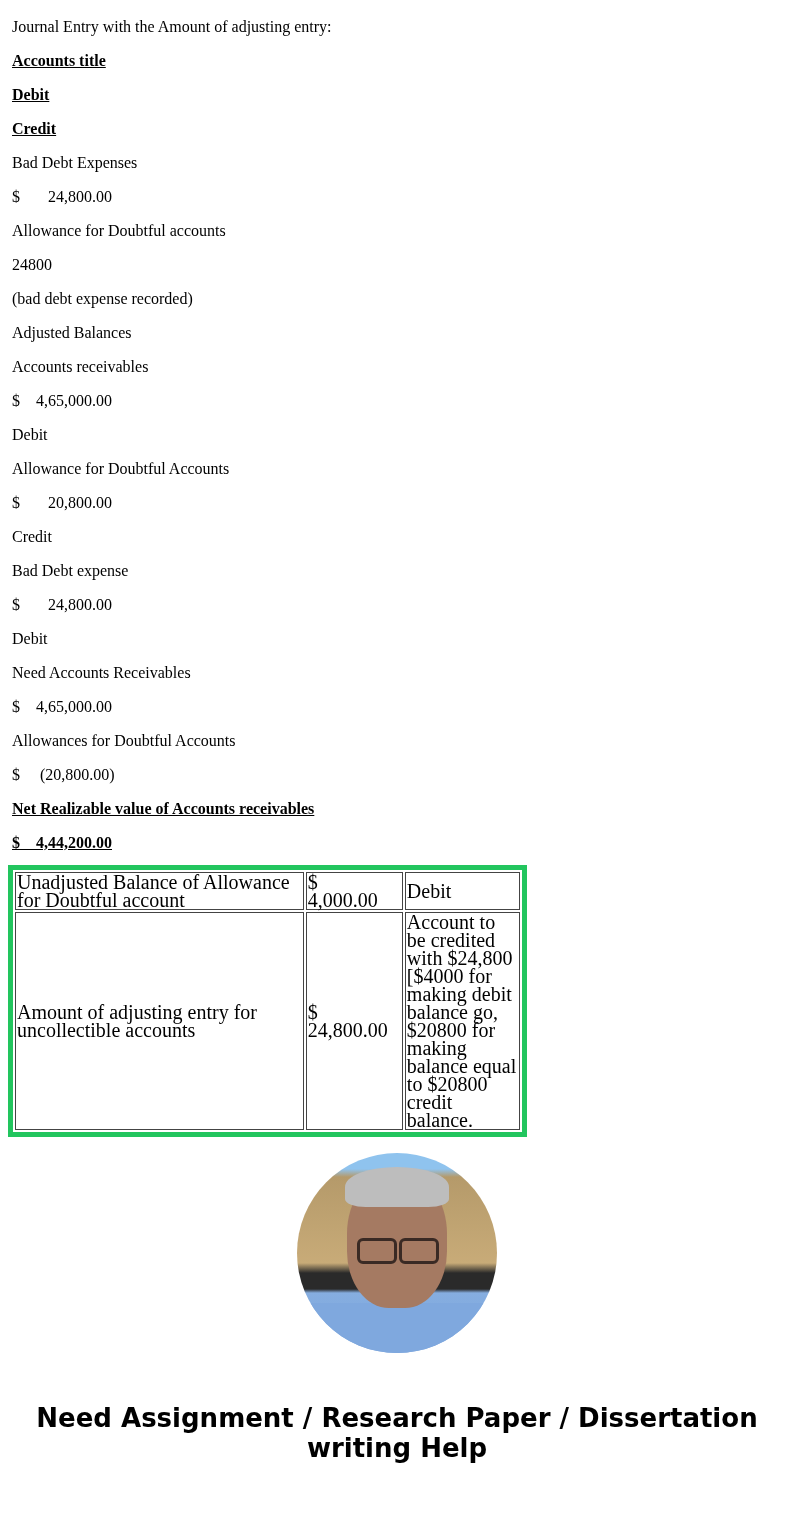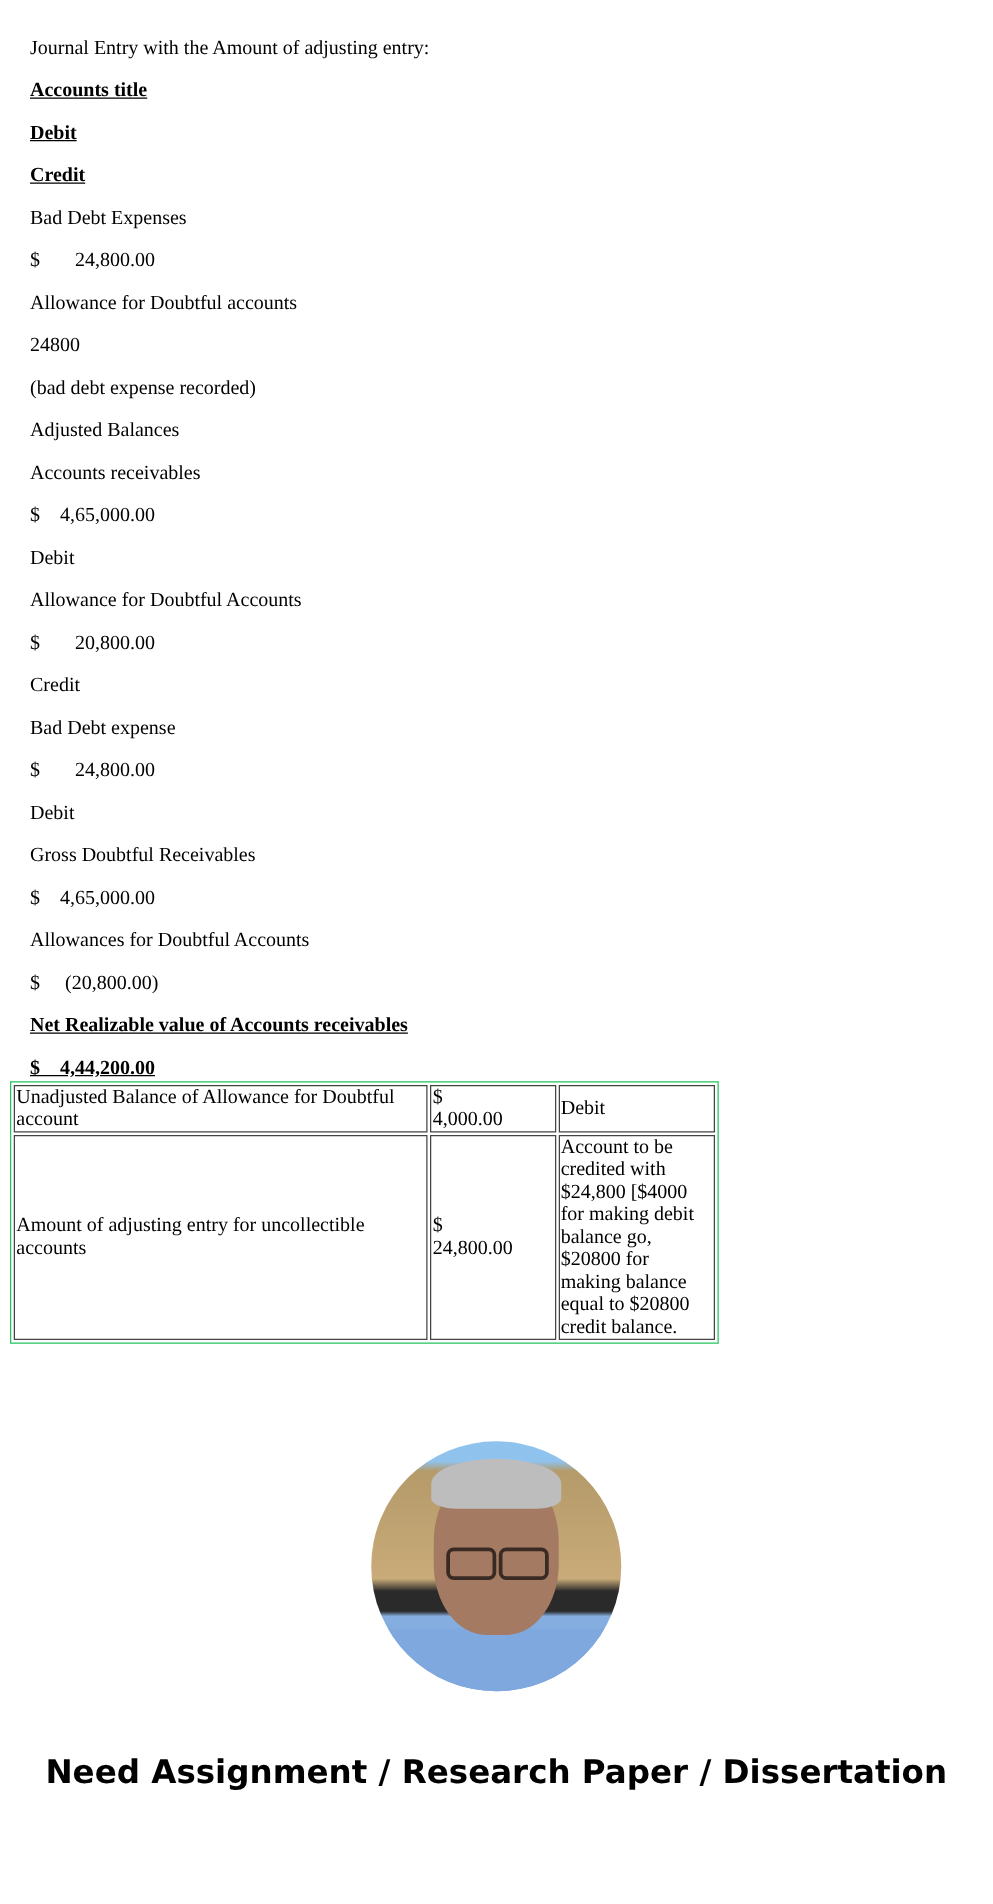--- a/index.html
+++ b/index.html
@@ -1,19 +1,19 @@
 <!DOCTYPE html>
 <html><head>
 <meta charset="utf-8">
 <style>
   html, body { margin:0; padding:0; background:#fff; }
   body { width:794px; height:1523px; position:relative; font-family:"Liberation Serif", serif; font-size:16px; color:#000; }
-  .p { margin:16px; position:absolute; left:8px; line-height:18px; white-space:pre; }
+  .p { margin:4px; position:absolute; left:8px; line-height:18px; white-space:pre; }
   .b { font-weight:bold;text-decoration:underline; }
-  table.calc { position:absolute; left:8px; top:865px; width:567px; border:1px solid #22c55e; border-collapse:separate; border-spacing:2px; font-family:"Liberation Serif", serif; font-size:16px; }
+  table.calc { position:absolute; left:8px; top:865px; width:519px; border:5px solid #22c55e; border-collapse:separate; border-spacing:2px; font-family:"Liberation Serif", serif; font-size:20px; }
   table.calc td { border:1px solid #444; padding:0 1px; line-height:18px; vertical-align:middle; }
   .avatar { position:absolute; left:297px; top:1153px; width:200px; height:200px; border-radius:50%; overflow:hidden; background:linear-gradient(#8fc3ee 0%, #8fc3ee 8%, #b59a6a 12%, #c8ab78 55%, #2a2a2a 60%, #2a2a2a 68%, #86aee0 70%, #7aa4dc 100%); }
   .avatar .face { position:absolute; left:50px; top:20px; width:100px; height:135px; border-radius:45% 45% 42% 42%; background:#a57a62; }
   .avatar .hair { position:absolute; left:48px; top:14px; width:104px; height:40px; border-radius:50% 50% 20% 20%; background:#bdbdbd; }
   .avatar .glasses { position:absolute; left:60px; top:85px; width:80px; height:22px; }
   .avatar .glasses span { position:absolute; top:0; width:34px; height:20px; border:3px solid #3a2a24; border-radius:6px; }
   .avatar .shirt { position:absolute; left:0; top:150px; width:200px; height:60px; background:#7fa8de; }
   .promo { position:absolute; left:0; top:1403px; width:794px; text-align:center; font-family:"DejaVu Sans", sans-serif; font-weight:bold; font-size:26px; line-height:30px; }
 </style>
 </head>
@@ -33,21 +33,21 @@
 <div class="p" style="top:354px">Accounts receivables</div>
 <div class="p" style="top:388px">$    4,65,000.00</div>
 <div class="p" style="top:422px">Debit</div>
 <div class="p" style="top:456px">Allowance for Doubtful Accounts</div>
 <div class="p" style="top:490px">$       20,800.00</div>
 <div class="p" style="top:524px">Credit</div>
 <div class="p" style="top:558px">Bad Debt expense</div>
 <div class="p" style="top:592px">$       24,800.00</div>
 <div class="p" style="top:626px">Debit</div>
 
-<div class="p" style="top:660px">Gross Doubtful Receivables</div>
+<div class="p" style="top:660px">Need Accounts Receivables</div>
 <div class="p" style="top:694px">$    4,65,000.00</div>
 <div class="p" style="top:728px">Allowances for Doubtful Accounts</div>
 <div class="p" style="top:762px">$     (20,800.00)</div>
 <div class="p b" style="top:796px">Net Realizable value of Accounts receivables</div>
 <div class="p b" style="top:830px">$    4,44,200.00</div>
 
 <table class="calc">
   <colgroup>
       <col style="width:330px">
       <col style="width:100px">
@@ -72,13 +72,14 @@
   <div class="face"></div>
   <div class="hair"></div>
   <div class="glasses">
       <span style="left:0"></span>
       <span style="left:42px"></span>
     </div>
 </div>
 
 <div class="promo">
   <div>Need Assignment / Research Paper / Dissertation</div>
+  <div>writing Help</div>
 </div>
 
 </body></html>

